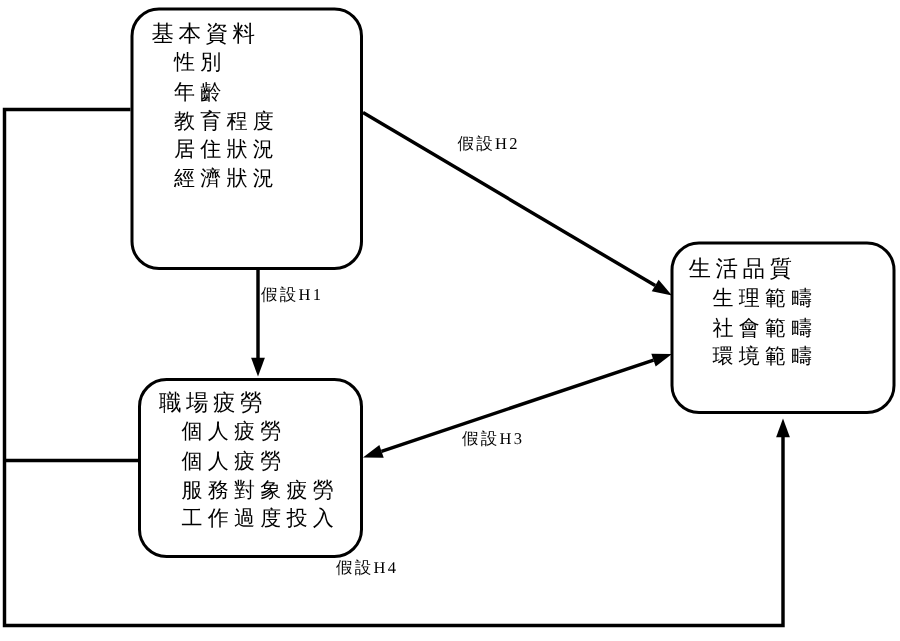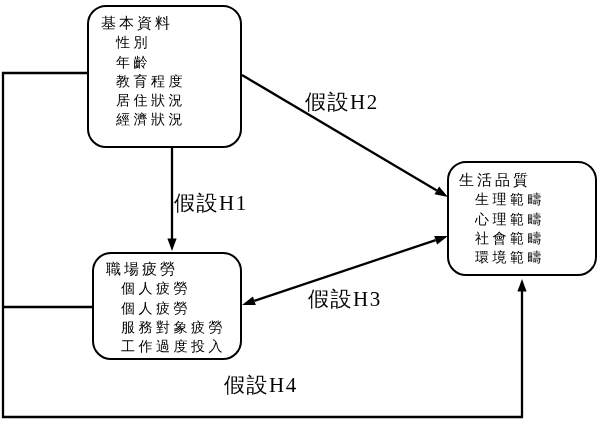--- a/index.html
+++ b/index.html
@@ -31,28 +31,28 @@
     letter-spacing: 3px;
     line-height: 19.3px;
     white-space: nowrap;
   }
   .node .item {
     font-size: 14px;
     letter-spacing: 3.5px;
     line-height: 19.3px;
     white-space: nowrap;
   }
-  .node-basic   { left: 87px;  top: 5px;   width: 155px; height: 143px; padding: 7px 0 0 12px; }
-  .node-fatigue { left: 92px;  top: 252px; width: 150px; height: 108px; padding: 6px 0 0 12px; }
+  .node-basic   { left: 87px;  top: 5px;   width: 155px; height: 175px; padding: 7px 0 0 12px; }
+  .node-fatigue { left: 92px;  top: 252px; width: 150px; height: 120px; padding: 6px 0 0 12px; }
   .node-qol     { left: 447px; top: 161px; width: 150px; height: 115px; padding: 8px 15px 0 10px; }
   .node-basic .item, .node-fatigue .item { margin-left: 15px; }
   .node-qol .item { margin-left: 16px; }
   .arrow-label {
     position: absolute;
-    font-size: 21px;
+    font-size: 11px;
     letter-spacing: 1.5px;
     white-space: nowrap;
   }
   .label-h1 { left: 174px; top: 189px; }
   .label-h2 { left: 305px; top: 88px; }
   .label-h3 { left: 308px; top: 285px; }
   .label-h4 { left: 224px; top: 371px; }
 </style>
 </head>
 <body>
@@ -97,21 +97,20 @@
     <div class="title">職場疲勞</div>
     <div class="item">個人疲勞</div>
     <div class="item">個人疲勞</div>
     <div class="item">服務對象疲勞</div>
     <div class="item">工作過度投入</div>
   </div>
 
   <div class="node node-qol">
     <div class="title">生活品質</div>
     <div class="item">生理範疇</div>
-    <div class="item">心理範疇</div>
     <div class="item">社會範疇</div>
     <div class="item">環境範疇</div>
   </div>
 
   <span class="arrow-label label-h1">假設H1</span>
   <span class="arrow-label label-h2">假設H2</span>
   <span class="arrow-label label-h3">假設H3</span>
   <span class="arrow-label label-h4">假設H4</span>
 
 </div>

